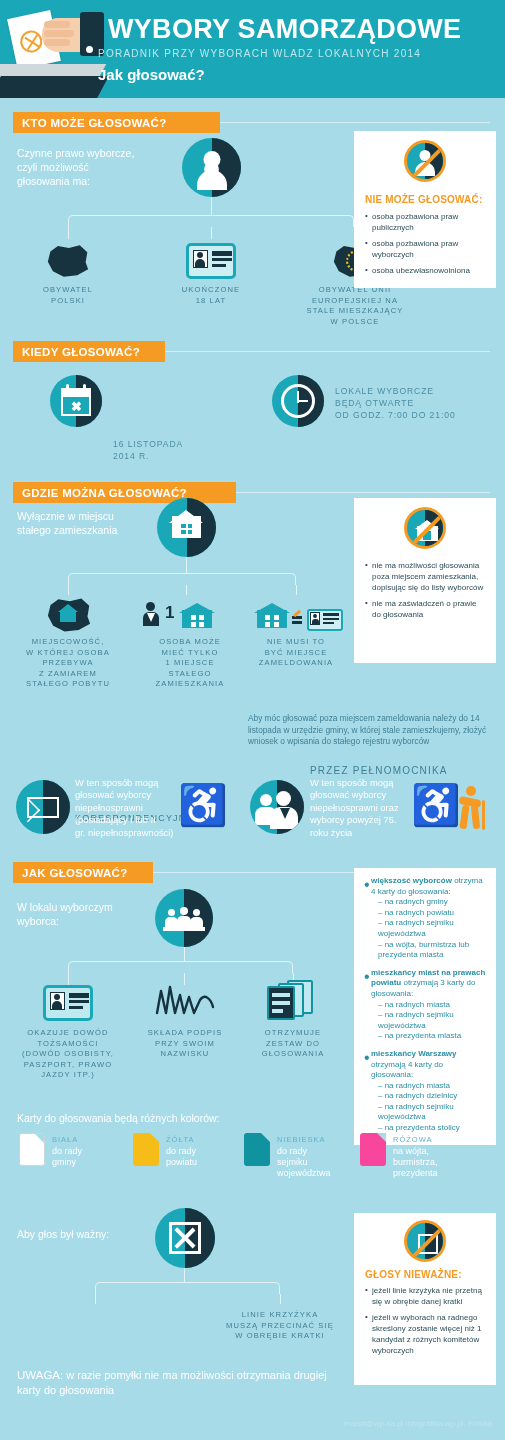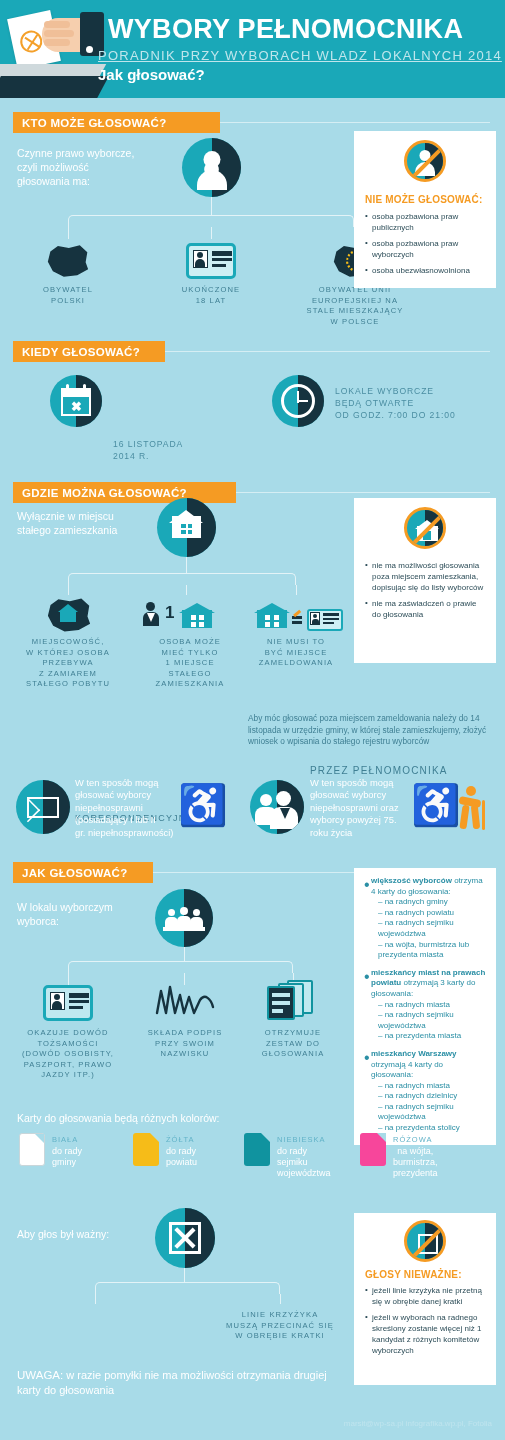--- a/index.html
+++ b/index.html
@@ -8,22 +8,22 @@
     background:#a8dbe8;
     font-family:"Liberation Sans", sans-serif;
     -webkit-font-smoothing:antialiased;
   }
   .page { position:relative; width:505px; height:1440px; background:#a8dbe8; }
 
   
   .header { position:relative; height:98px; background:#1aa8b8; overflow:hidden; }
   .hdr-title { position:absolute; left:108px; top:14px; font-size:27px; font-weight:bold;
                color:#fff; letter-spacing:0.3px; white-space:nowrap; }
-  .hdr-sub { position:absolute; left:98px; top:48px; font-size:13px; color:#bfe6ec;
-             letter-spacing:1.25px; white-space:nowrap;text-decoration:underline; }
+  .hdr-sub { position:absolute; left:98px; top:48px; font-size:10px; color:#bfe6ec;
+             letter-spacing:1.25px; white-space:nowrap; }
   .hdr-q { position:absolute; left:98px; top:66px; font-size:15px; color:#fff; font-weight:bold; }
   
   .ballot-card { position:absolute; left:12px; top:14px; width:44px; height:52px; background:#fff;
                  transform:rotate(-12deg); box-shadow:0 1px 3px rgba(0,0,0,.15); }
   .ballot-x { position:absolute; left:8px; top:16px; width:22px; height:22px;
               border:2px solid #f4a02a; border-radius:50%; }
   .ballot-x:before, .ballot-x:after { content:""; position:absolute; left:9px; top:1px;
               width:2.4px; height:18px; background:#f4a02a; }
   .ballot-x:before { transform:rotate(45deg); } .ballot-x:after { transform:rotate(-45deg); }
   .hand { position:absolute; left:42px; top:18px; width:50px; height:34px; background:#f6cfae;
@@ -92,21 +92,21 @@
     <div class="hand">
       <div class="hand-f" style="left:2px;top:3px;width:26px;"></div>
       <div class="hand-f" style="left:2px;top:12px;width:30px;"></div>
       <div class="hand-f" style="left:2px;top:21px;width:26px;"></div>
     </div>
     <div class="sleeve"></div>
     <div class="sleeve-dot"></div>
     <div class="box-top"></div>
     <div class="box-body"></div>
 
-    <div class="hdr-title">WYBORY PEŁNOMOCNIKA</div>
+    <div class="hdr-title">WYBORY SAMORZĄDOWE</div>
     <div class="hdr-sub">PORADNIK PRZY WYBORACH WLADZ LOKALNYCH 2014</div>
     <div class="hdr-q">Jak głosować?</div>
   </div>
 
   <div class="sec-bar" style="left:13px; top:112px; width:207px;">
     <span>KTO MOŻE GŁOSOWAĆ?</span>
   </div>
   <div class="rule" style="left:220px; top:122px; width:270px;"></div>
 
   <div class="intro" style="left:17px; top:146px; width:150px; white-space:pre-line;">Czynne prawo wyborcze,
@@ -445,21 +445,21 @@
     </div>
   <div class="card-t" style="left:277px; top:1135px;">NIEBIESKA</div>
   <div class="card-d" style="left:277px; top:1146px; white-space:pre-line;">do rady
 sejmiku
 województwa</div>
 
   <div class="vcard" style="left:360px; top:1133px; background:#f7469b;">
       <div class="fold"></div>
     </div>
   <div class="card-t" style="left:393px; top:1135px;">RÓŻOWA</div>
-  <div class="card-d" style="left:393px; top:1146px; white-space:pre-line;text-align:center;">na wójta,
+  <div class="card-d" style="left:393px; top:1146px; white-space:pre-line;">na wójta,
 burmistrza,
 prezydenta</div>
 
   <div class="intro" style="left:17px; top:1227px;">Aby głos był ważny:</div>
 
   <div class="circ" style="left:155px; top:1208px; width:60px; height:60px;">
     <div class="dk"></div>
     <div style="position:absolute;left:14px;top:14px;width:32px;height:32px;border:3.5px solid #fff;"></div>
     <div style="position:absolute;left:28px;top:17px;width:3.5px;height:26px;background:#fff;transform:rotate(45deg);"></div>
     <div style="position:absolute;left:28px;top:17px;width:3.5px;height:26px;background:#fff;transform:rotate(-45deg);"></div>

